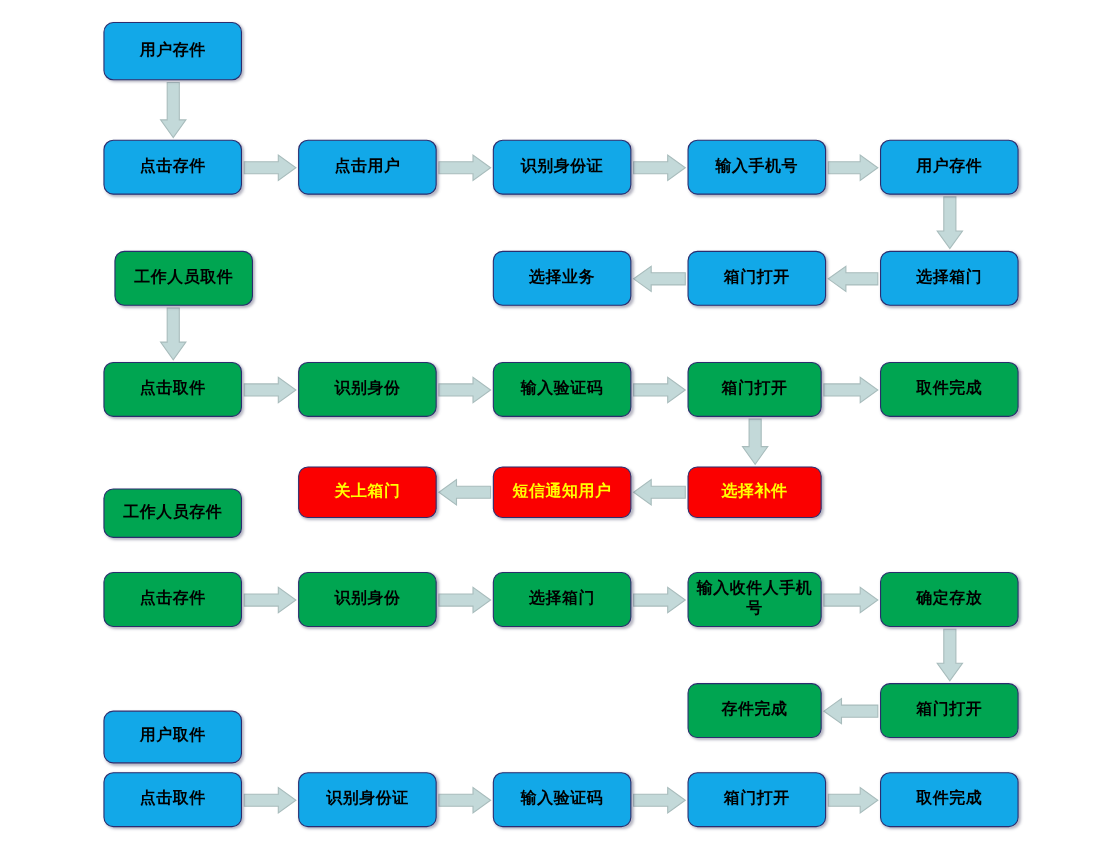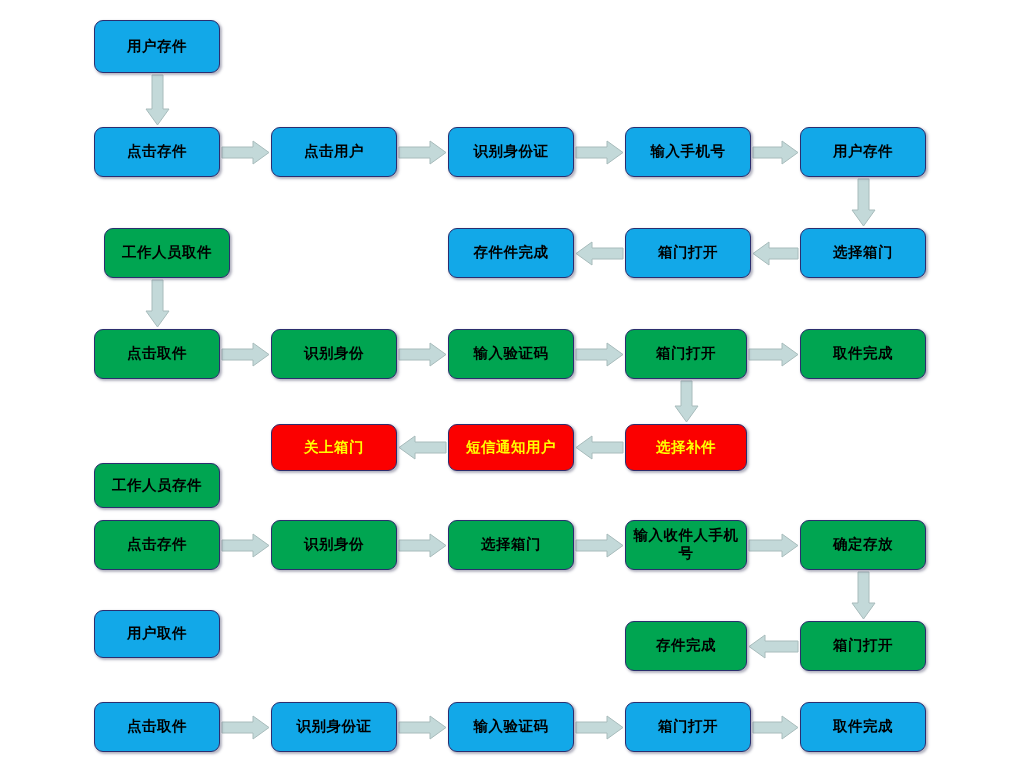--- a/index.html
+++ b/index.html
@@ -213,21 +213,21 @@
       <div class="node blue" style="left: 800px; top: 127px; width: 126px; height: 50px;">
         <span>用户存件</span>
       </div>
       <div class="node blue" style="left: 800px; top: 228px; width: 126px; height: 50px;">
         <span>选择箱门</span>
       </div>
       <div class="node blue" style="left: 625px; top: 228px; width: 126px; height: 50px;">
         <span>箱门打开</span>
       </div>
       <div class="node blue" style="left: 448px; top: 228px; width: 126px; height: 50px;">
-        <span>存件件完成</span>
+        <span>选择业务</span>
       </div>
       <div class="node green" style="left: 104px; top: 228px; width: 126px; height: 50px;">
         <span>工作人员取件</span>
       </div>
       <div class="node green" style="left: 94px; top: 329px; width: 126px; height: 50px;">
         <span>点击取件</span>
       </div>
       <div class="node green" style="left: 271px; top: 329px; width: 126px; height: 50px;">
         <span>识别身份</span>
       </div>
@@ -242,21 +242,21 @@
       </div>
       <div class="node red" style="left: 625px; top: 424px; width: 122px; height: 47px;">
         <span>选择补件</span>
       </div>
       <div class="node red" style="left: 448px; top: 424px; width: 126px; height: 47px;">
         <span>短信通知用户</span>
       </div>
       <div class="node red" style="left: 271px; top: 424px; width: 126px; height: 47px;">
         <span>关上箱门</span>
       </div>
-      <div class="node green" style="left: 94px; top: 463px; width: 126px; height: 45px;">
+      <div class="node green" style="left: 94px; top: 444px; width: 126px; height: 45px;">
         <span>工作人员存件</span>
       </div>
       <div class="node green" style="left: 94px; top: 520px; width: 126px; height: 50px;">
         <span>点击存件</span>
       </div>
       <div class="node green" style="left: 271px; top: 520px; width: 126px; height: 50px;">
         <span>识别身份</span>
       </div>
       <div class="node green" style="left: 448px; top: 520px; width: 126px; height: 50px;">
         <span>选择箱门</span>
@@ -266,21 +266,21 @@
       </div>
       <div class="node green" style="left: 800px; top: 520px; width: 126px; height: 50px;">
         <span>确定存放</span>
       </div>
       <div class="node green" style="left: 800px; top: 621px; width: 126px; height: 50px;">
         <span>箱门打开</span>
       </div>
       <div class="node green" style="left: 625px; top: 621px; width: 122px; height: 50px; align-items: center;">
         <span>存件完成</span>
       </div>
-      <div class="node blue" style="left: 94px; top: 610px; width: 126px; height: 48px; font-family: Liberation Serif, serif;">
+      <div class="node blue" style="left: 94px; top: 646px; width: 126px; height: 48px; font-family: Liberation Serif, serif;">
         <span>用户取件</span>
       </div>
       <div class="node blue" style="left: 94px; top: 702px; width: 126px; height: 50px;">
         <span>点击取件</span>
       </div>
       <div class="node blue" style="left: 271px; top: 702px; width: 126px; height: 50px;">
         <span>识别身份证</span>
       </div>
       <div class="node blue" style="left: 448px; top: 702px; width: 126px; height: 50px;">
         <span>输入验证码</span>

